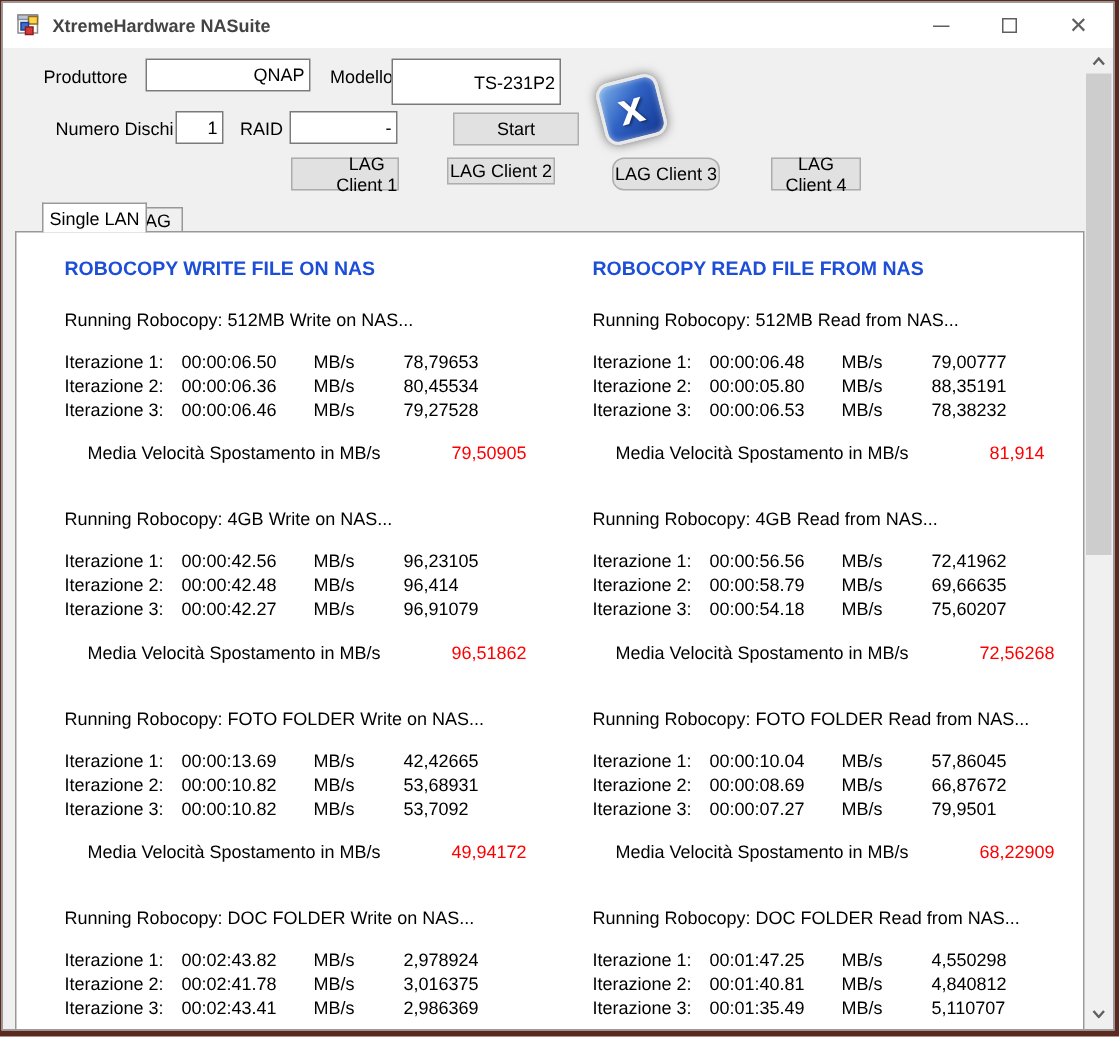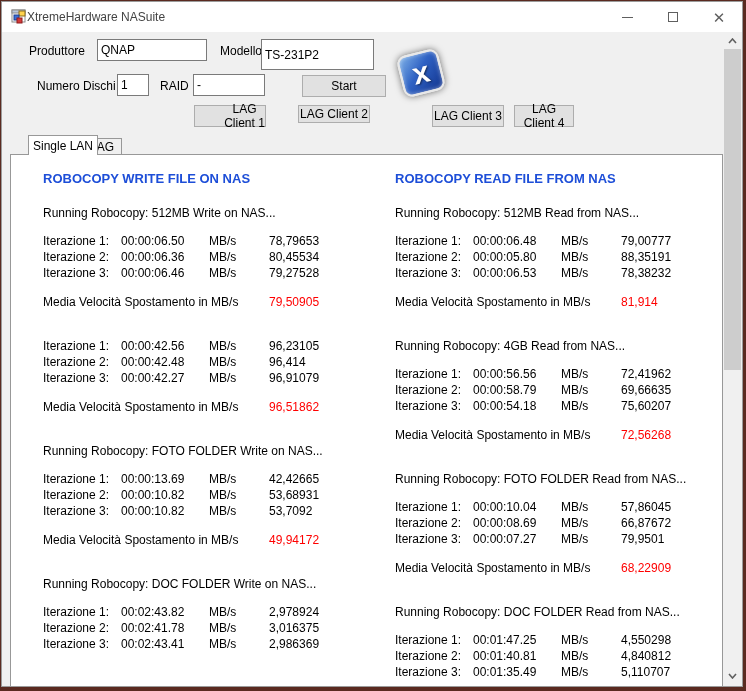--- a/index.html
+++ b/index.html
@@ -12,35 +12,35 @@
   .window {
     position:absolute; left:1px; top:1px; width:742px; height:686px;
     background:#f0f0f0; border:1px solid #9b9b9b; overflow:hidden;
   }
   
   .titlebar {
     position:absolute; left:0; top:0; right:0; height:30px;
     background:#ffffff; display:flex; align-items:center;
   }
   .app-icon { width:16px; height:16px; margin-left:9px; flex:0 0 auto; }
-  .title-text { font-size:12px; color:#444; }
+  .title-text { margin-left:8px; font-size:12px; color:#444;font-weight:bold; }
   .win-controls { position:absolute; right:0; top:0; height:30px; display:flex; }
   .win-btn {
     width:46px; height:30px; display:flex; align-items:center; justify-content:center;
     color:#5f5f5f; font-size:13px; cursor:default;
   }
   .glyph-min { width:11px; height:1px; background:#5f5f5f; }
   .glyph-max { width:10px; height:10px; border:1px solid #5f5f5f; }
   .glyph-close { font-size:15px; line-height:1; color:#5f5f5f; }
   
   .formarea { position:absolute; left:0; top:30px; right:0; height:110px; background:#f0f0f0; }
   .lbl { position:absolute; font-size:12px; color:#000; }
   .tbox {
     position:absolute; background:#fff; border:1px solid #7a7a7a;
-    font-size:12px; font-family:"Liberation Sans", sans-serif; padding:0 3px; color:#000;
+    font-size:12px; font-family:"Liberation Sans", sans-serif; padding:0 3px; color:#000;text-align:right;
   }
   .btn {
     position:absolute; background:#e1e1e1; border:1px solid #adadad;
     font-size:12px; font-family:"Liberation Sans", sans-serif; color:#000;
     display:flex; align-items:center; justify-content:center; cursor:default;
   }
   
   .logo { position:absolute; left:388px; top:0px; width:312px; height:82px; display:flex; align-items:center; }
   .logo-badge {
     width:42px; height:42px; border-radius:9px;
@@ -77,21 +77,21 @@
     background:#fff; border:1px solid #989898; overflow:hidden; z-index:2;
   }
   .col { position:absolute; top:0; width:340px; }
   .col-write { left:32px; }
   .col-read  { left:384px; }
   .col-header { margin-top:16px; font-size:13px; font-weight:bold; color:#1d4ed8; }
   .section { margin-top:30px; }
   .section:first-of-type { margin-top:20px; }
   .running { font-size:12px; color:#000; margin-bottom:14px; }
   .iter-row { display:grid; grid-template-columns:78px 88px 60px 1fr; height:16px; font-size:12px; color:#000; }
-  .media-row { display:grid; grid-template-columns:226px 1fr; margin-top:13px; font-size:12px; }
+  .media-row { display:grid; grid-template-columns:226px 1fr; margin-top:13px; font-size:12px;text-align:center; }
   .media-value { color:#ff0000; }
   
   .scrollbar {
     position:absolute; top:30px; right:1px; bottom:2px; width:17px; background:#f0f0f0;
   }
   .sb-arrow {
     position:absolute; left:0; width:17px; height:17px; background:#f0f0f0;
     display:flex; align-items:center; justify-content:center;
   }
   .sb-up { top:0; }
@@ -132,21 +132,21 @@
     <input class="tbox" style="left: 259px; top: 7px; width: 113px; height: 31px;" value="TS-231P2">
 
     <span class="lbl" style="left:35px; top:47px;">Numero Dischi</span>
     <input class="tbox" style="left: 115px; top: 42px; width: 32px; height: 22px;" value="1">
     <span class="lbl" style="left:158px; top:47px;">RAID</span>
     <input class="tbox" style="left: 191px; top: 42px; width: 72px; height: 22px;" value="-">
     <button class="btn" style="left:300px; top:43px; width:84px; height:22px;">Start</button>
 
     <button class="btn" style="left:192px; top:73px; width:72px; height:22px;padding-left:29px;">LAG Client 1</button>
     <button class="btn" style="left:296px; top:73px; width:72px; height:18px;">LAG Client 2</button>
-    <button class="btn" style="left:430px; top:73px; width:72px; height:22px;">LAG Client 3</button>
+    <button class="btn" style="left:406px; top:73px; width:72px; height:22px;border-radius:8px;">LAG Client 3</button>
     <button class="btn" style="left:512px; top:73px; width:60px; height:22px;">LAG Client 4</button>
 
     <div class="logo">
       <div class="logo-badge">
         <span class="logo-x">x</span>
       </div>
     </div>
   </div>
 
   <div class="tab tab-active">Single LAN</div>
@@ -176,20 +176,21 @@
               <span>MB/s</span>
               <span>79,27528</span>
     </div>
     <div class="media-row">
       <span>Media Velocità Spostamento in MB/s</span>
               <span class="media-value">79,50905</span>
     </div>
   </div>
 
   <div class="section">
+    <div class="running">Running Robocopy: 4GB Write on NAS...</div>
     <div class="iter-row">
       <span>Iterazione 1:</span>
               <span>00:00:42.56</span>
               <span>MB/s</span>
               <span>96,23105</span>
     </div>
     <div class="iter-row">
       <span>Iterazione 2:</span>
               <span>00:00:42.48</span>
               <span>MB/s</span>

